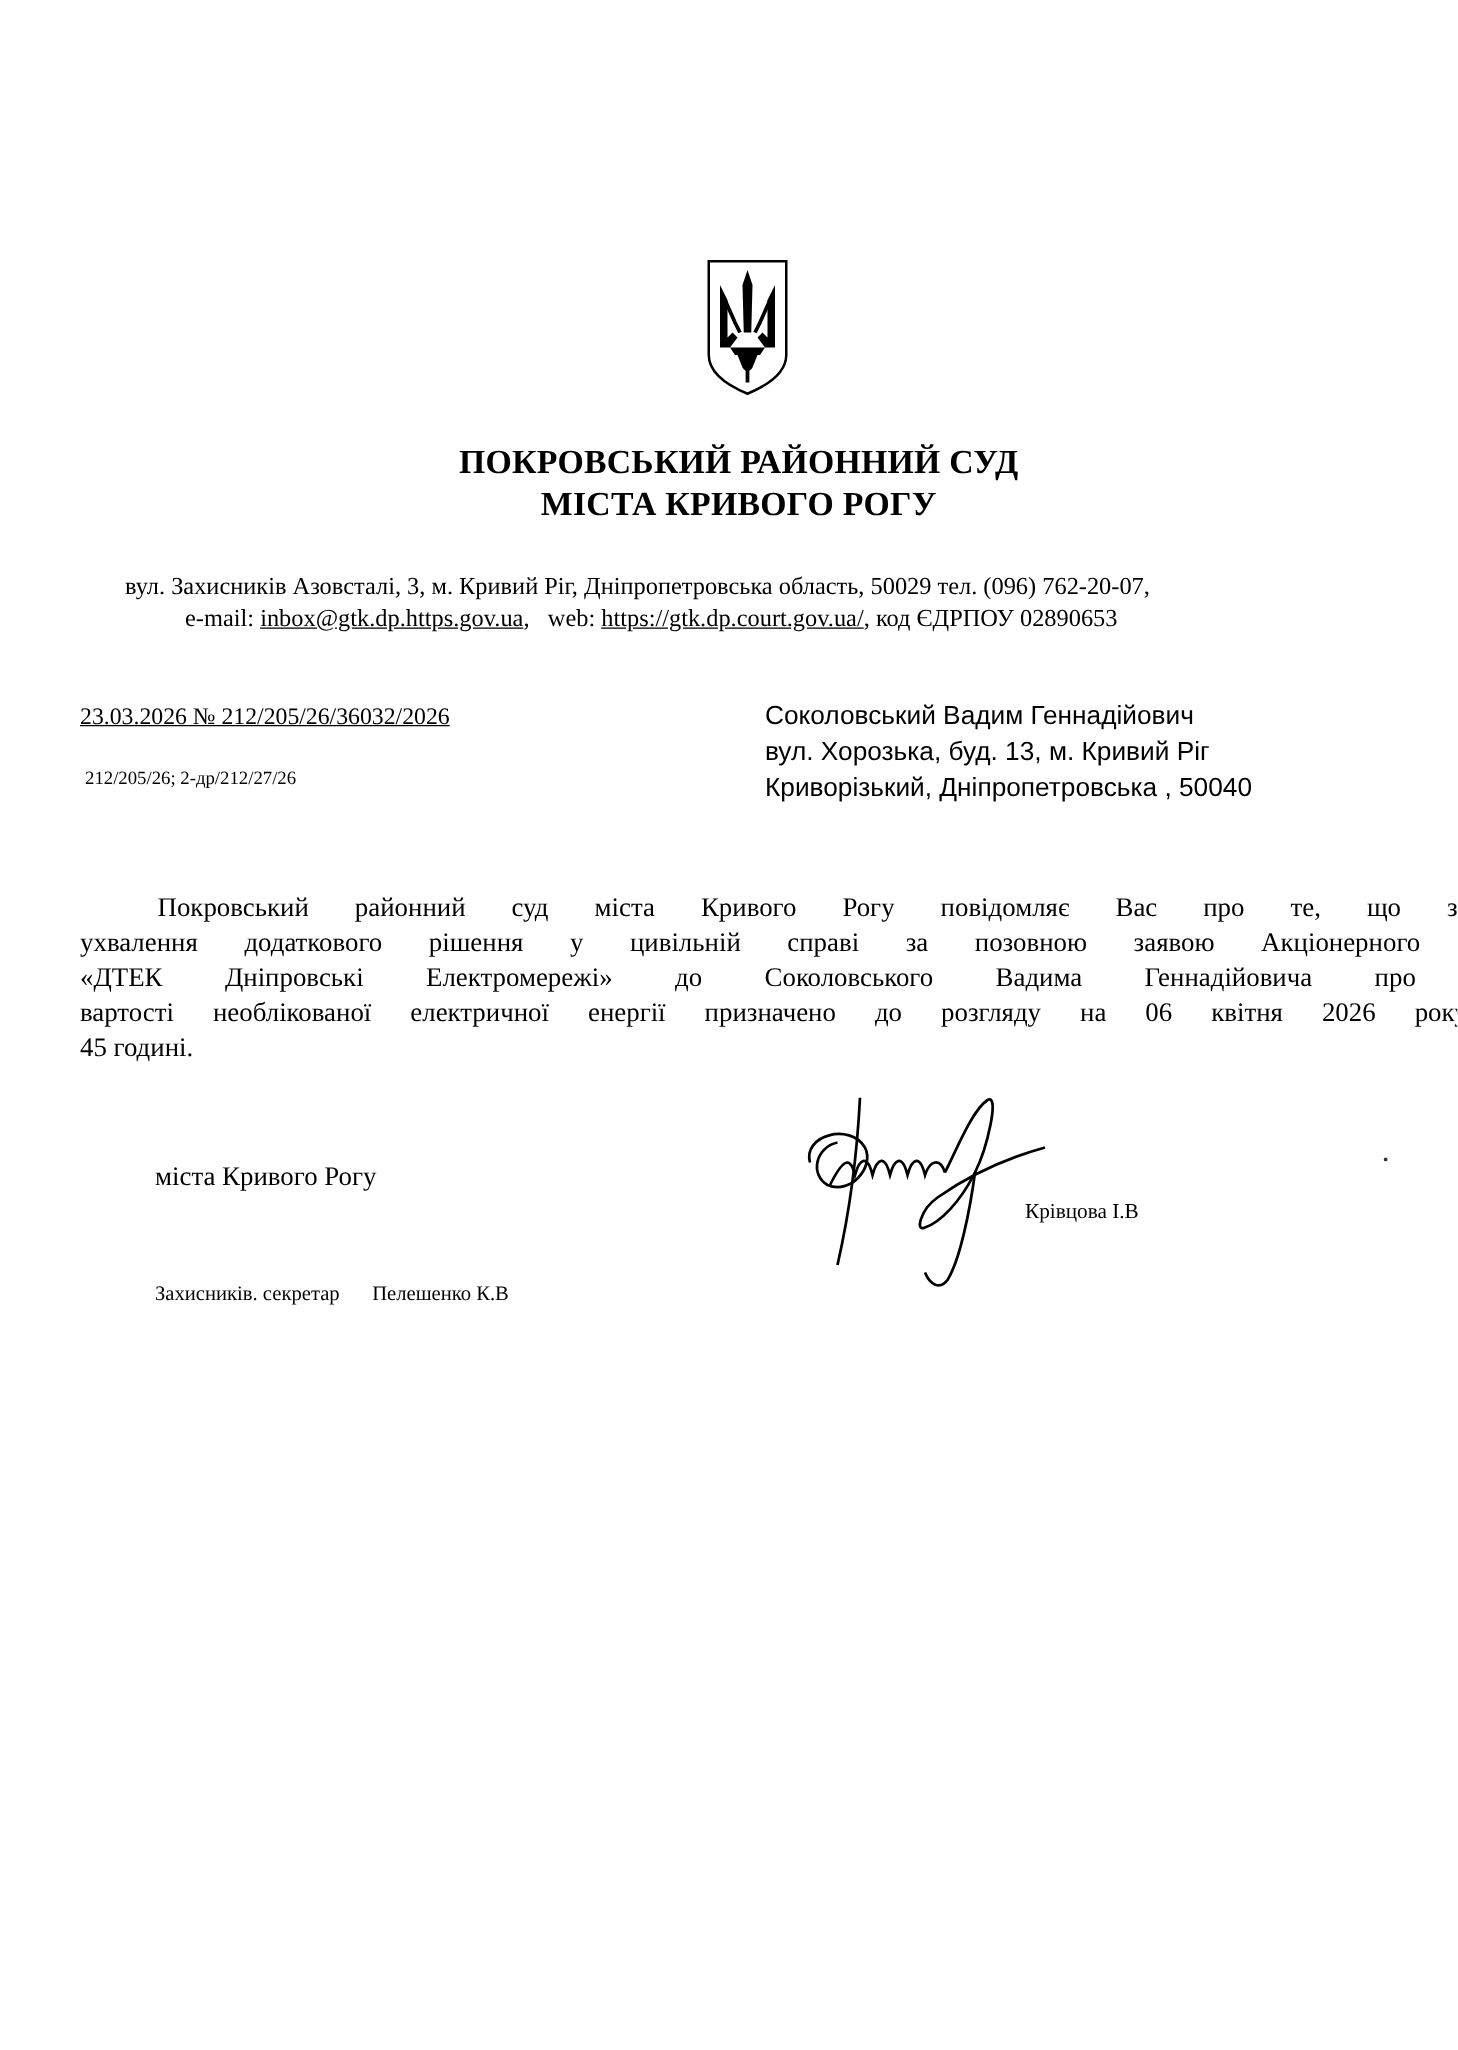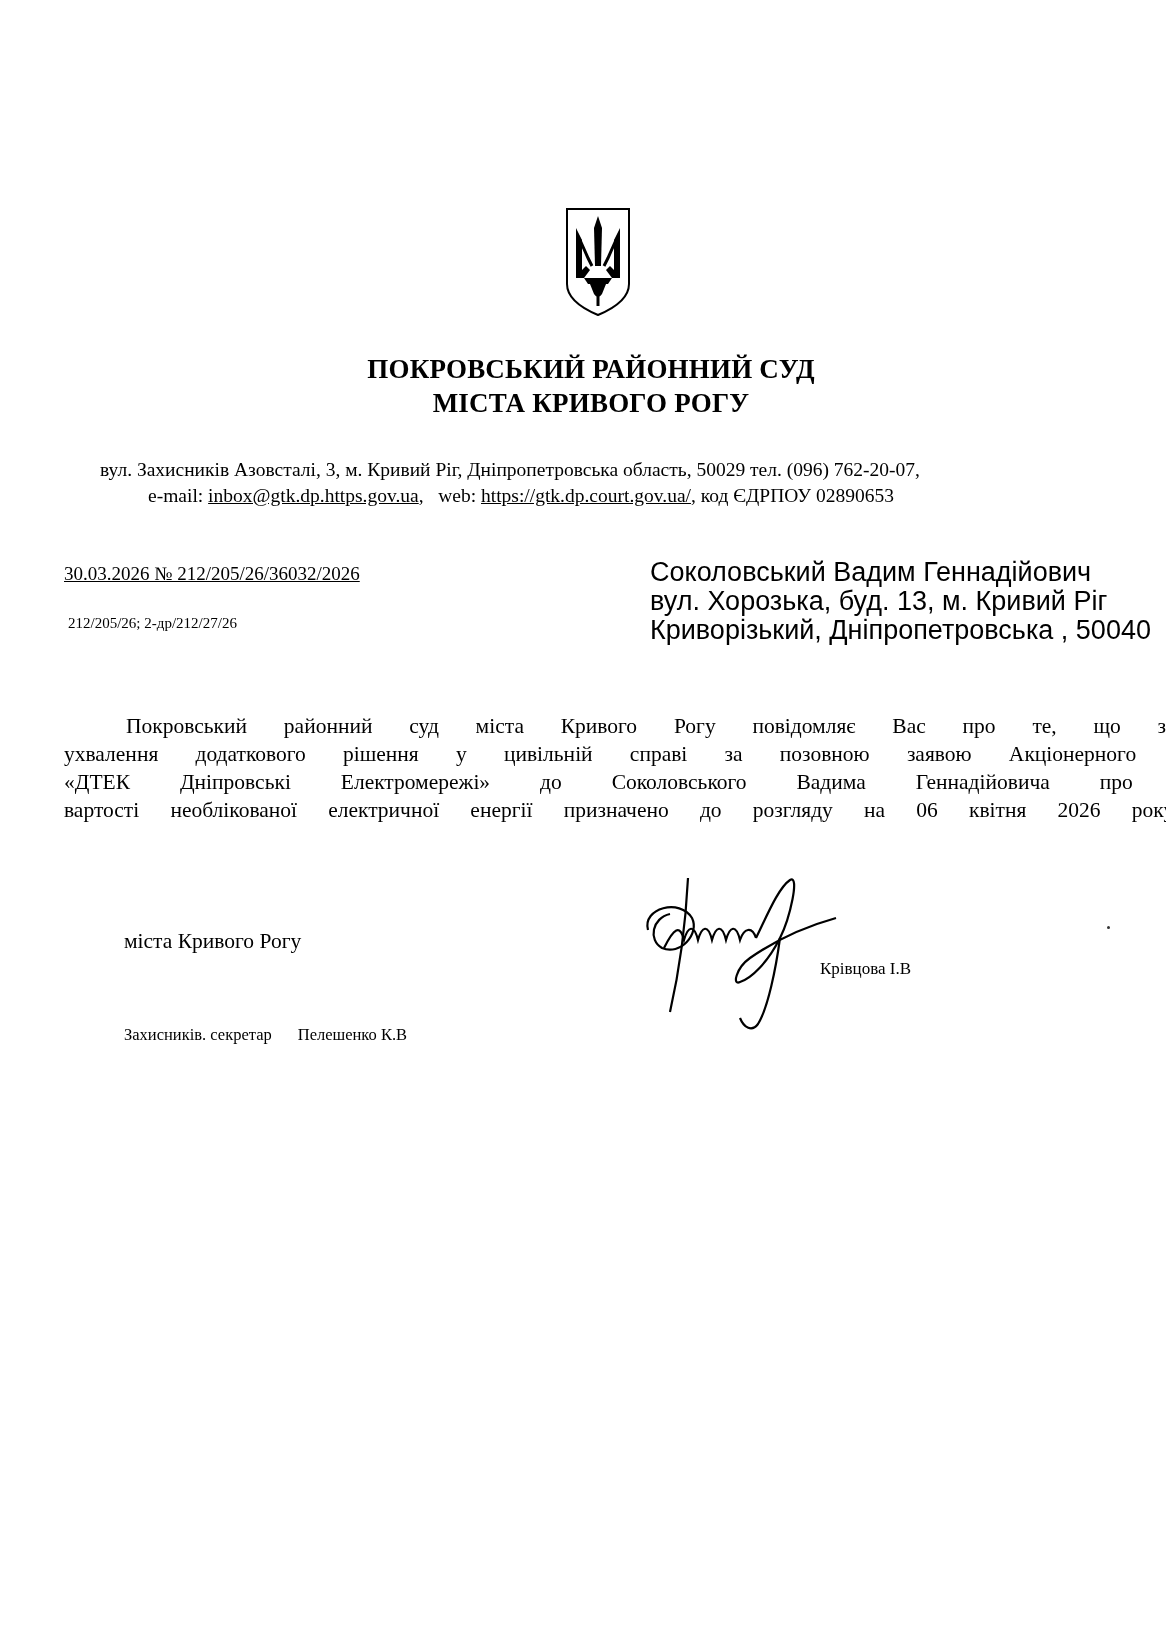--- a/index.html
+++ b/index.html
@@ -63,24 +63,23 @@
       font-size: 15px;
       line-height: 22px;
       white-space: nowrap;
     }
 
     
     .recipient {
       left: 612px;
       top: 558px;
       font-family: "Liberation Sans", "DejaVu Sans", sans-serif;
-      font-size: 27px;
+      font-size: 21px;
       line-height: 29px;
       white-space: nowrap;
-      margin-left: 38px;
     }
     .recipient div { height: 29px; }
 
     
     .body-text {
       left: 64px;
       top: 712px;
       width: 1102px;
       font-size: 21.5px;
       line-height: 28px;
@@ -161,34 +160,35 @@
 <div class="abs court-name l2">МІСТА КРИВОГО РОГУ</div>
 
 <div class="abs addr l1">вул. Захисників Азовсталі, 3, м. Кривий Ріг,  Дніпропетровська область, 50029 тел. (096) 762-20-07,</div>
 <div class="abs addr l2">
   <span>e-mail:</span>
   <span class="u">inbox@gtk.dp.https.gov.ua</span><span>,&nbsp;&nbsp;</span>
   <span>web:</span>
   <span class="u">https://gtk.dp.court.gov.ua/</span><span>, код ЄДРПОУ 02890653</span>
 </div>
 
-<div class="abs outnum">30.03.2026 №  212/205/26/36032/2026</div>
+<div class="abs outnum">23.03.2026 №  212/205/26/36032/2026</div>
 <div class="abs casenum">212/205/26; 2-др/212/27/26</div>
 
 <div class="abs recipient">
   <div>Соколовський Вадим Геннадійович</div>
   <div>вул. Хорозька, буд. 13, м. Кривий Ріг</div>
   <div>Криворізький, Дніпропетровська , 50040</div>
 </div>
 
 <div class="abs body-text">
   <div class="line justify indent">Покровський районний суд міста Кривого Рогу повідомляє Вас про те, що заява пр</div>
   <div class="line justify">ухвалення додаткового рішення у цивільній справі  за позовною заявою Акціонерного товариств</div>
   <div class="line justify">«ДТЕК Дніпровські Електромережі» до Соколовського Вадима Геннадійовича про стягненн</div>
   <div class="line justify">вартості необлікованої електричної енергії призначено до розгляду на 06 квітня 2026 року о 1:</div>
+  <div class="line">45 годині.</div>
 </div>
 
 <div class="abs sig-role">
   <div>міста Кривого Рогу</div>
 </div>
 
 <div class="abs signature">
   <svg width="240" height="160" viewBox="0 0 240 160">
     <path d="M8 52 C2 30 40 20 52 40 C60 56 40 78 22 70 C8 62 12 40 30 36" fill="none" stroke="#000" stroke-width="2.2"></path>
     <path d="M24 70 C34 50 40 46 44 62 C48 48 54 46 58 62 C62 48 68 46 72 62 C76 48 82 46 86 62 C90 48 96 46 100 62 C104 50 112 48 116 60" fill="none" stroke="#000" stroke-width="2.2"></path>

